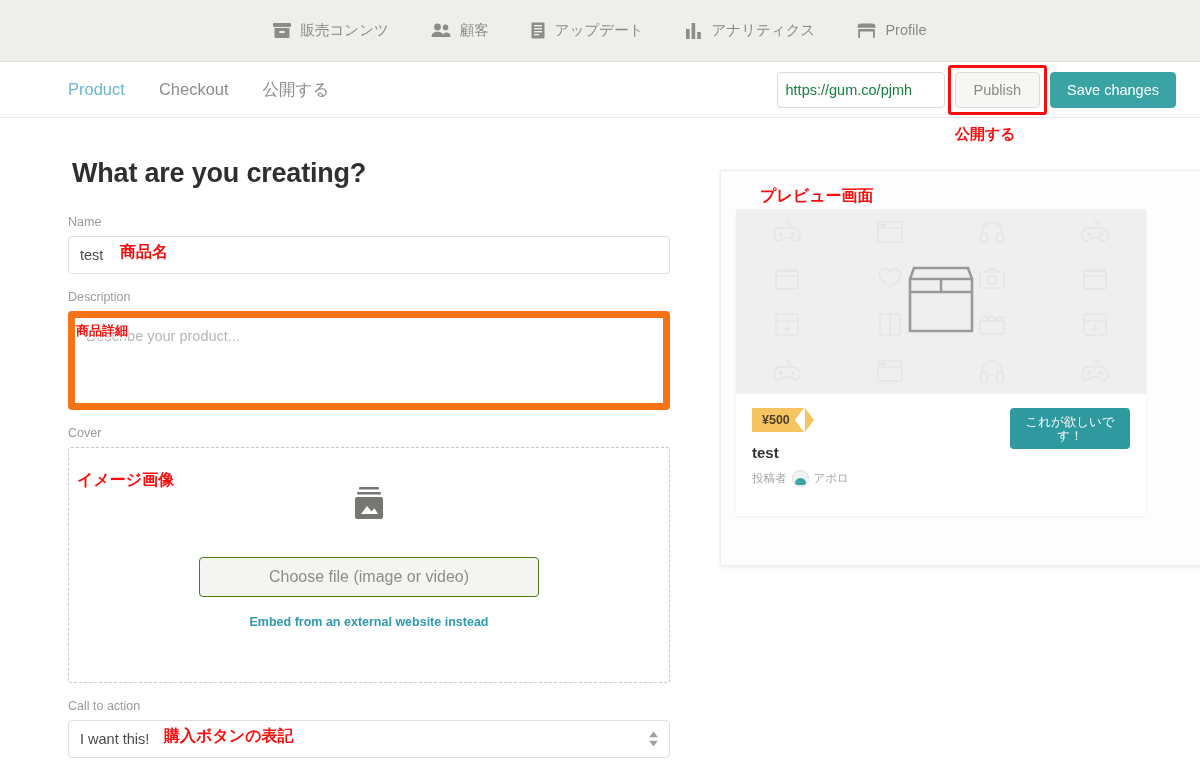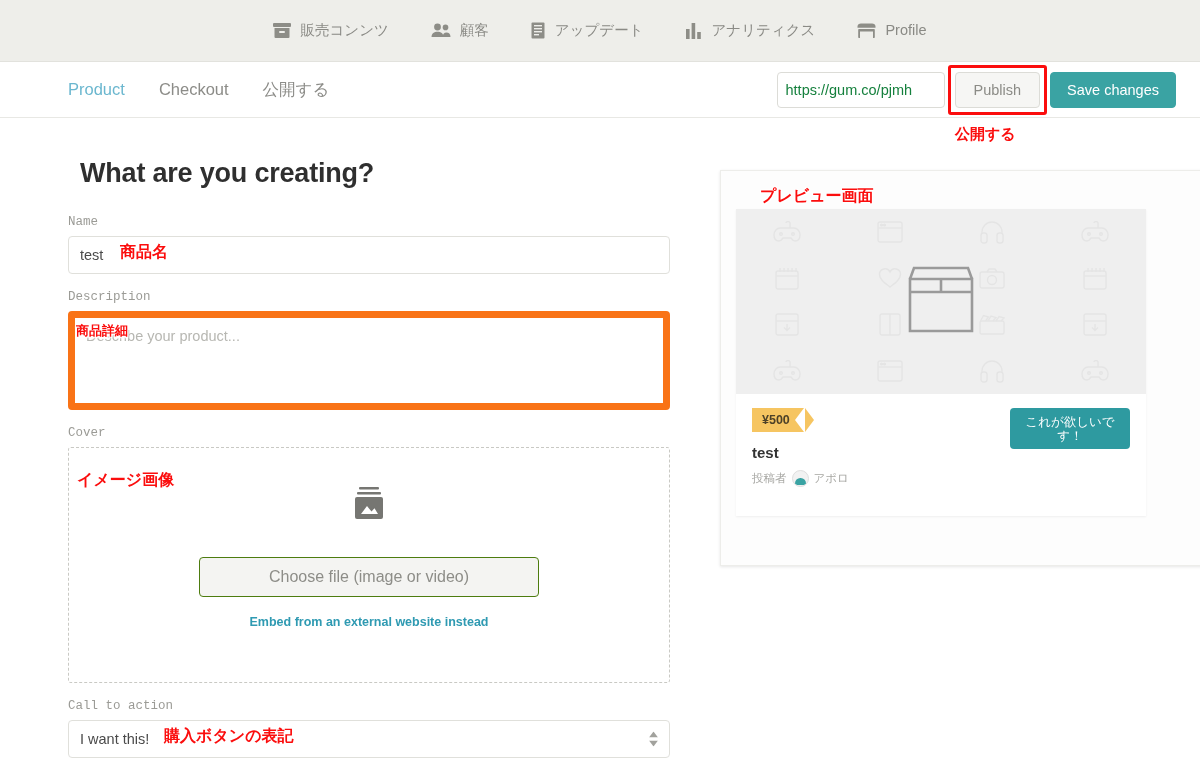--- a/index.html
+++ b/index.html
@@ -113,28 +113,27 @@
     padding: 0;
   }
   .left-col {
     width: 700px;
     padding: 40px 0 0 68px;
   }
   .page-title {
     font-size: 27px;
     font-weight: bold;
     color: #2f2f2f;
-    margin: 0 0 26px 12px;
+    margin: 0 0 26px 4px;
     letter-spacing: -0.2px;
   }
   .field-label {
     font-size: 12.5px;
     color: #9b9b96;
     margin-bottom: 7px;
-    font-family: Liberation Mono, monospace;
   }
   .field-group { margin-bottom: 16px; position: relative; }
   .text-input {
     width: 602px; height: 38px;
     border: 1px solid #e0e0db;
     border-radius: 4px;
     background: #fff;
     display: flex; align-items: center;
     padding: 0 11px;
     font-size: 14.5px;

